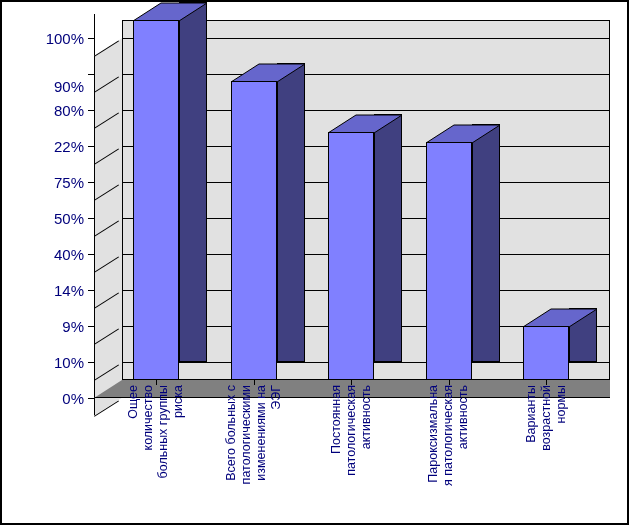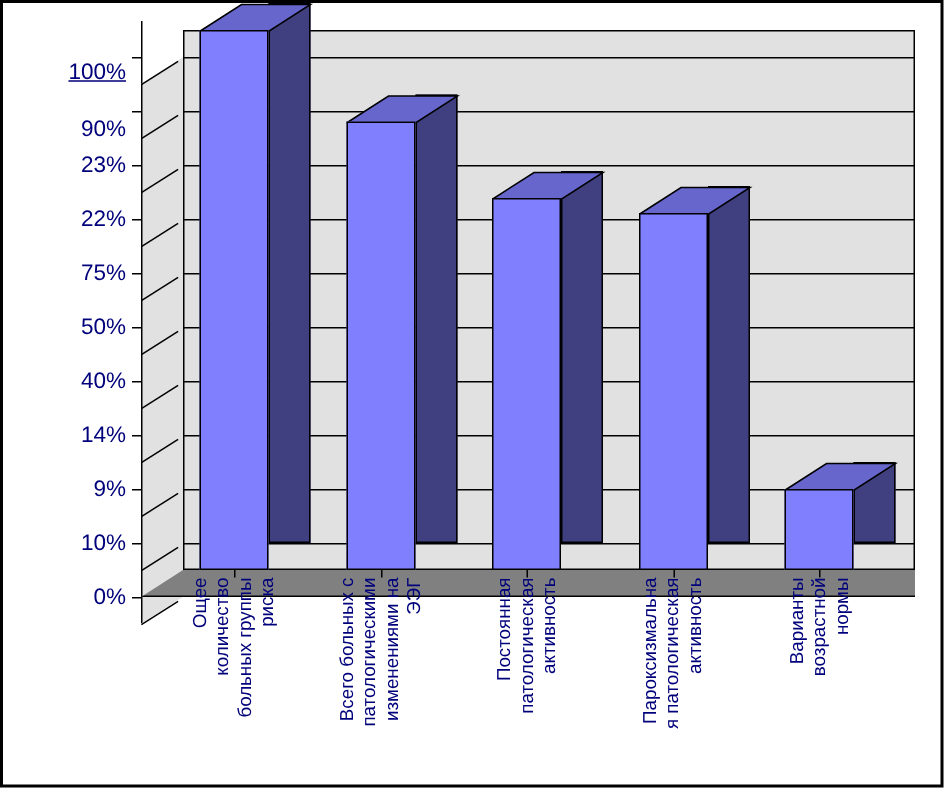--- a/index.html
+++ b/index.html
@@ -170,25 +170,25 @@
       <div class="ylabel" style="top: 276px;">14%</div>
       <div class="ytick" style="top: 240px;"></div>
       <div class="ylabel" style="top: 240px; margin-left: 23px;">40%</div>
       <div class="ytick" style="top: 204px;"></div>
       <div class="ylabel" style="top: 204px;">50%</div>
       <div class="ytick" style="top: 168px;"></div>
       <div class="ylabel" style="top: 168px;">75%</div>
       <div class="ytick" style="top: 132px;"></div>
       <div class="ylabel" style="top: 132px;">22%</div>
       <div class="ytick" style="top: 96px;"></div>
-      <div class="ylabel" style="top: 96px;">23%</div>
+      <div class="ylabel" style="top: 96px;">80%</div>
       <div class="ytick" style="top: 60px;"></div>
       <div class="ylabel" style="top: 72px;">90%</div>
       <div class="ytick" style="top: 24px;"></div>
-      <div class="ylabel" style="top: 34px; text-decoration: underline;">100%</div>
+      <div class="ylabel" style="top: 24px;">100%</div>
     </div>
   <div id="y-axis-line"></div>
 
   <div id="plot">
     <div id="side-wall"></div>
     <div id="back-wall"></div>
     <div id="grid-layer">
         <div class="grid-depth" style="top: 396px; left: -28px;"></div>
         <div class="gridline" style="top: 342px;"></div>
         <div class="grid-depth" style="top: 360px; left: -28px;"></div>

